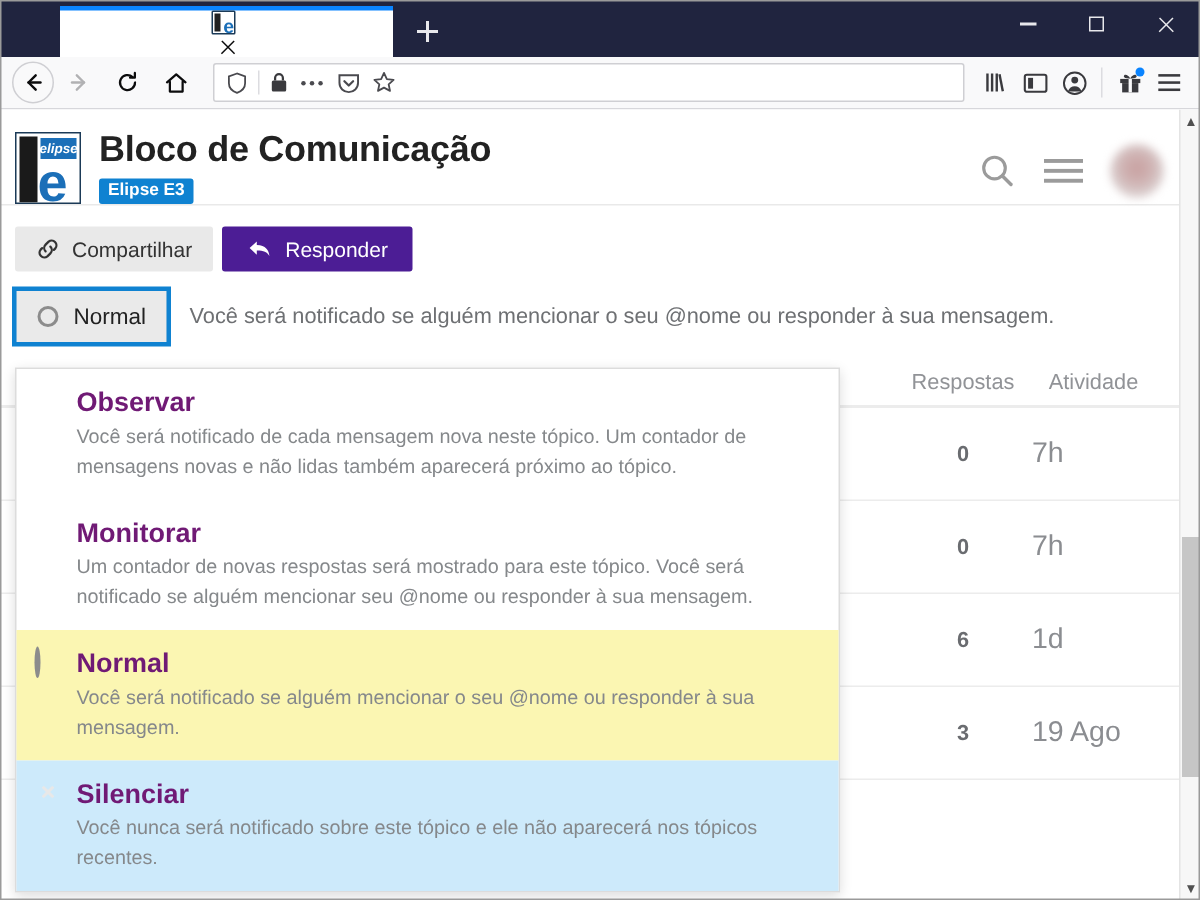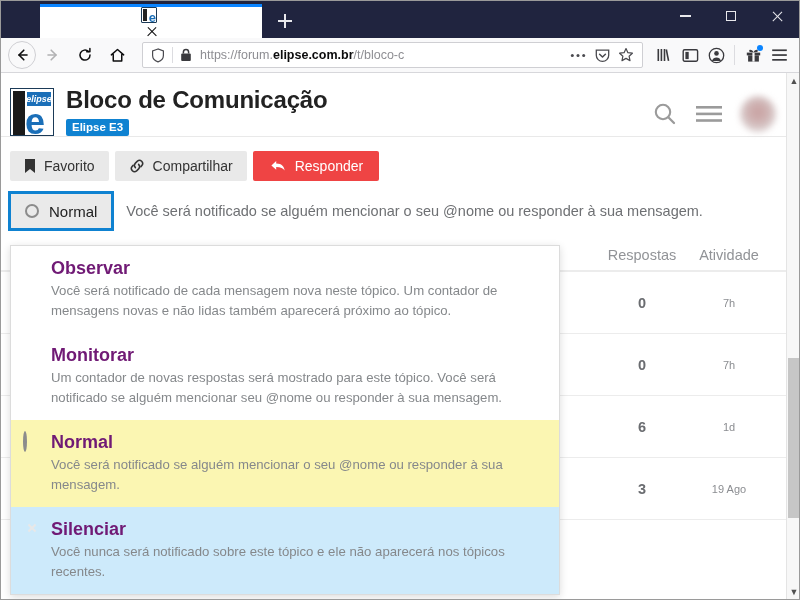--- a/index.html
+++ b/index.html
@@ -145,21 +145,21 @@
     filter: blur(3px);
   }
 
   
   .actions { display:flex; gap:6px; padding:14px 10px 12px 10px; }
   .btn {
     display:flex; align-items:center; gap:8px; height:30px;
     padding: 0 14px; font-size:14px; border-radius:2px; cursor:pointer;
     background:#e9e9e9; color:#333; border:none;
   }
-  .btn.primary { background:#ef4444; color:#fff; padding: 0 16px; }
+  .btn.primary { background:#4c1d95; color:#fff; padding: 0 16px; }
   .btn .gl { display:flex; align-items:center; }
 
   
   .notify-row { display:flex; align-items:center; padding: 0 10px; gap:14px; position:relative; }
   .notify-btn {
     display:flex; align-items:center; gap:10px; height:36px; padding: 0 14px;
     background:#eaeaea; color:#222; font-size:15px; cursor:pointer;
     outline:3px solid #0f82d1; outline-offset:-1px; border:1px solid #dcdcdc;
   }
   .ring { width:14px; height:14px; border-radius:50%; border:2px solid #8c8c8c; }
@@ -213,21 +213,21 @@
     display:flex; align-items:center; min-height:62px; padding: 8px 16px 8px 10px;
     border-bottom:1px solid #ececec;
   }
   .topic-main { flex:1; min-width:0; }
   .topic-title { font-size:15.5px; color:#222; line-height:1.3; }
   .topic-badge {
     display:inline-block; background:#0f82d1; color:#fff; font-size:11px; font-weight:700;
     padding:1px 5px 2px; margin-top:5px; border-radius:2px;
   }
   .cell-resp { width:92px; text-align:center; font-size:14.5px; color:#6a6c70; font-weight:700; }
-  .cell-act  { width:82px; text-align:center; font-size:11px; color:#8b8d91; }
+  .cell-act  { width:82px; text-align:left; font-size:19px; color:#8b8d91; }
 
   
   .scrollbar {
     position:absolute; right:0; top:0; bottom:0; width:14px; background:#f7f7f7;
     border-left:1px solid #e4e4e4;
   }
   .sb-arrow {
     position:absolute; left:0; width:14px; height:16px; display:flex; align-items:center; justify-content:center;
     color:#505050; font-size:9px; cursor:pointer;
   }
@@ -292,21 +292,20 @@
             <path d="M7 1 1.6 2.9v4.6c0 3.2 2.3 5.3 5.4 6.4 3.1-1.1 5.4-3.2 5.4-6.4V2.9z" fill="none" stroke="currentColor" stroke-width="1.2"></path>
           </svg>
       </span>
       <span class="urldivider"></span>
       <span class="lock">
         <svg width="12" height="14" viewBox="0 0 12 14">
             <rect x="1.2" y="5.6" width="9.6" height="7.4" rx="1" fill="currentColor"></rect>
             <path d="M3.4 5.6V4a2.6 2.6 0 0 1 5.2 0v1.6" fill="none" stroke="currentColor" stroke-width="1.5"></path>
           </svg>
       </span>
-      <span class="urltext"><span>https://forum.</span><b>elipse.com.br</b><span>/t/bloco-c</span></span>
       <span class="urlicon">
         <svg width="16" height="5" viewBox="0 0 16 5">
             <circle cx="2.3" cy="2.5" r="1.5" fill="currentColor"></circle>
             <circle cx="8" cy="2.5" r="1.5" fill="currentColor"></circle>
             <circle cx="13.7" cy="2.5" r="1.5" fill="currentColor"></circle>
           </svg>
       </span>
       <span class="urlicon">
         <svg width="15" height="15" viewBox="0 0 15 15">
             <path d="M1.3 2.2h12.4v5c0 3.6-2.8 6.2-6.2 6.2S1.3 10.8 1.3 7.2z" fill="none" stroke="currentColor" stroke-width="1.3"></path>
@@ -386,28 +385,20 @@
               <rect y="15.2" width="26" height="2.6" fill="currentColor"></rect>
             </svg>
         </span>
         <span class="avatar"></span>
       </div>
     </div>
 
     <div class="actions">
       <button class="btn">
         <span class="gl">
-          <svg width="12" height="16" viewBox="0 0 12 16">
-              <path d="M1 1h10v14l-5-4-5 4z" fill="currentColor"></path>
-            </svg>
-        </span>
-        <span>Favorito</span>
-      </button>
-      <button class="btn">
-        <span class="gl">
           <svg width="16" height="16" viewBox="0 0 16 16">
               <path d="M6.4 9.6a3.2 3.2 0 0 1 0-4.5l2-2a3.2 3.2 0 0 1 4.5 4.5l-1 1" fill="none" stroke="currentColor" stroke-width="1.5" stroke-linecap="round"></path>
               <path d="M9.6 6.4a3.2 3.2 0 0 1 0 4.5l-2 2a3.2 3.2 0 0 1-4.5-4.5l1-1" fill="none" stroke="currentColor" stroke-width="1.5" stroke-linecap="round"></path>
             </svg>
         </span>
         <span>Compartilhar</span>
       </button>
       <button class="btn primary">
         <span class="gl">
           <svg width="18" height="16" viewBox="0 0 18 16">

